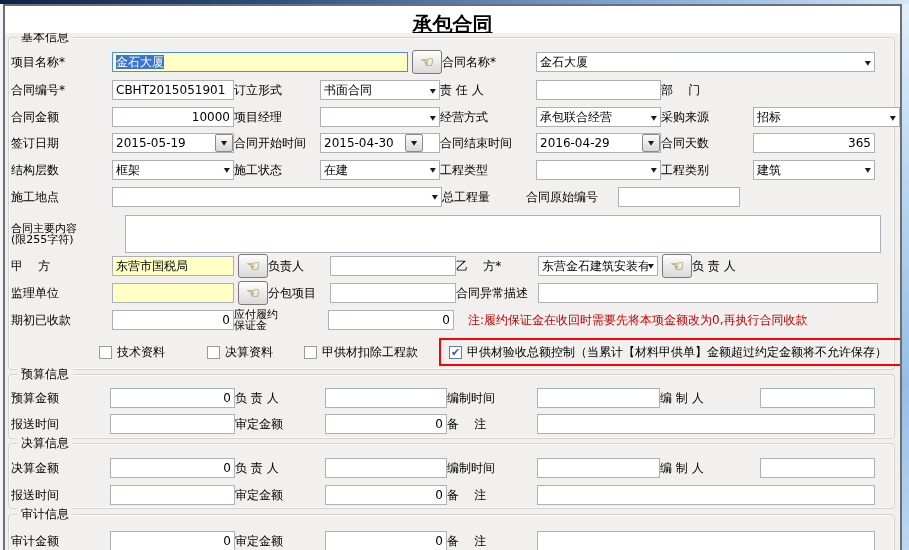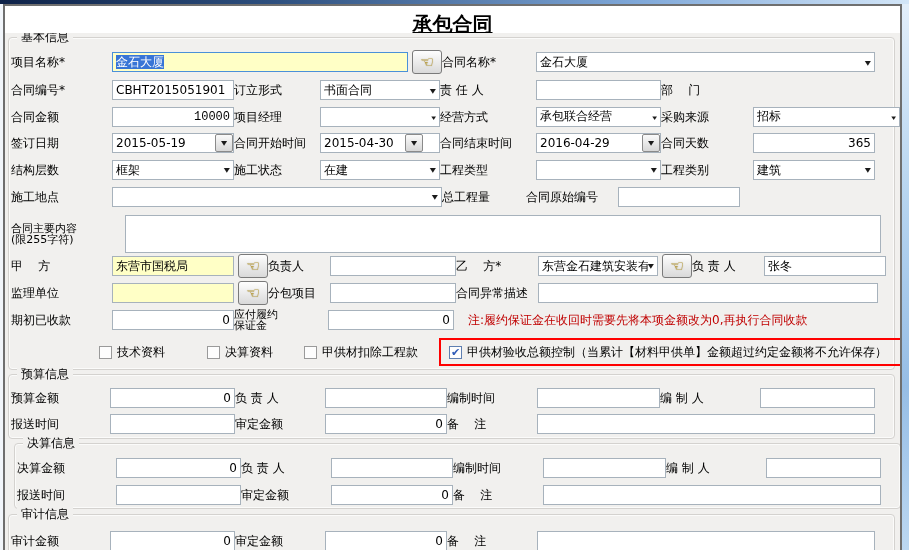--- a/index.html
+++ b/index.html
@@ -78,21 +78,21 @@
         <span class="lab" style="width:76px">订立形式</span>
         <div class="combo" style="width:120px;margin-left:10px">
           <span class="cval">书面合同</span>
           <span class="arr">▼</span>
         </div>
         <span class="lab" style="width:86px">责 任 人</span>
         <div class="tb" style="width:125px;margin-left:10px"></div>
         <span class="lab" style="width:82px">部    门</span>
       </div>
 
-      <div class="row" style="top:69px;font-family:Liberation Mono, monospace;">
+      <div class="row" style="top:69px;">
         <span class="lab" style="width:97px">合同金额</span>
         <div class="tb num" style="width:122px">10000</div>
         <span class="lab" style="width:76px">项目经理</span>
         <div class="combo" style="width:120px;margin-left:10px">
           <span class="cval"></span>
           <span class="arr">▼</span>
         </div>
         <span class="lab" style="width:86px">经营方式</span>
         <div class="combo" style="width:125px;margin-left:10px">
           <span class="cval">承包联合经营</span>
@@ -180,21 +180,20 @@
         <div class="tb" style="width:126px;margin-left:8px"></div>
         <span class="lab" style="width:72px">乙    方*</span>
         <div class="combo" style="width:120px;margin-left:10px">
           <span class="cval">东营金石建筑安装有</span>
           <span class="arr">▼</span>
         </div>
         <div class="handbtn">
             <span class="hand">☜</span>
           </div>
         <span class="lab" style="width:64px">负 责 人</span>
-        <div class="tb" style="width:122px;margin-left:8px">张冬</div>
       </div>
 
       <div class="row" style="top:245px;">
         <span class="lab" style="width:97px">监理单位</span>
         <div class="tb yellow" style="width:122px"></div>
         <div class="handbtn">
             <span class="hand">☜</span>
           </div>
         <span class="lab" style="width:54px">分包项目</span>
         <div class="tb" style="width:126px;margin-left:8px"></div>
@@ -248,21 +247,21 @@
       <div class="row" style="top:39px;">
         <span class="lab" style="width:95px">报送时间</span>
         <div class="tb" style="width:125px"></div>
         <span class="lab" style="width:82px">审定金额</span>
         <div class="tb num" style="width:122px;margin-left:8px">0</div>
         <span class="lab" style="width:82px">备    注</span>
         <div class="tb" style="width:338px;margin-left:8px"></div>
       </div>
     </div>
 
-    <div class="gbox" style="left:9px;top:410px;width:885px;height:64px;">
+    <div class="gbox" style="left:3px;top:410px;width:885px;height:64px;">
       <span class="gleg">决算信息</span>
       <div class="row" style="top:14px;">
         <span class="lab" style="width:95px">决算金额</span>
         <div class="tb num" style="width:125px">0</div>
         <span class="lab" style="width:82px">负 责 人</span>
         <div class="tb" style="width:122px;margin-left:8px"></div>
         <span class="lab" style="width:82px">编制时间</span>
         <div class="tb" style="width:123px;margin-left:8px"></div>
         <span class="lab" style="width:92px">编 制 人</span>
         <div class="tb" style="width:115px;margin-left:8px"></div>

